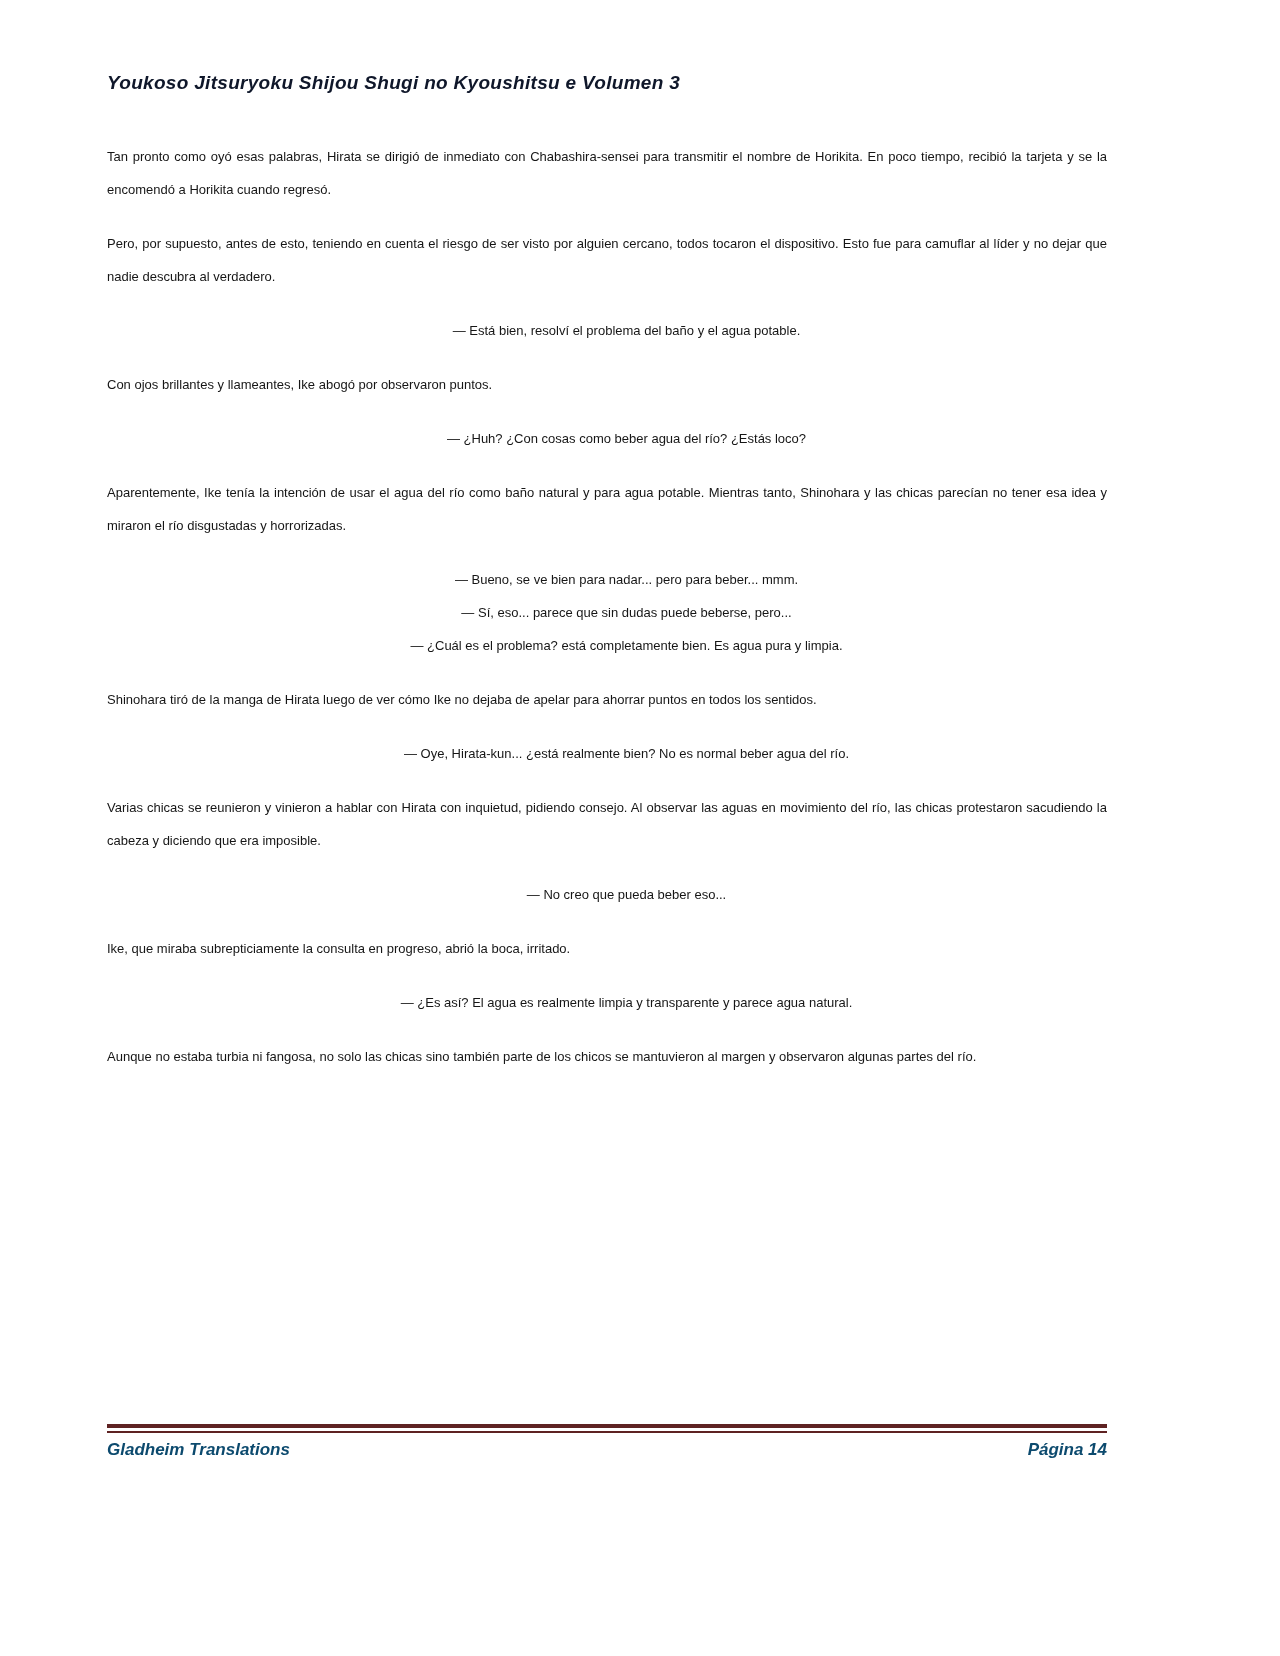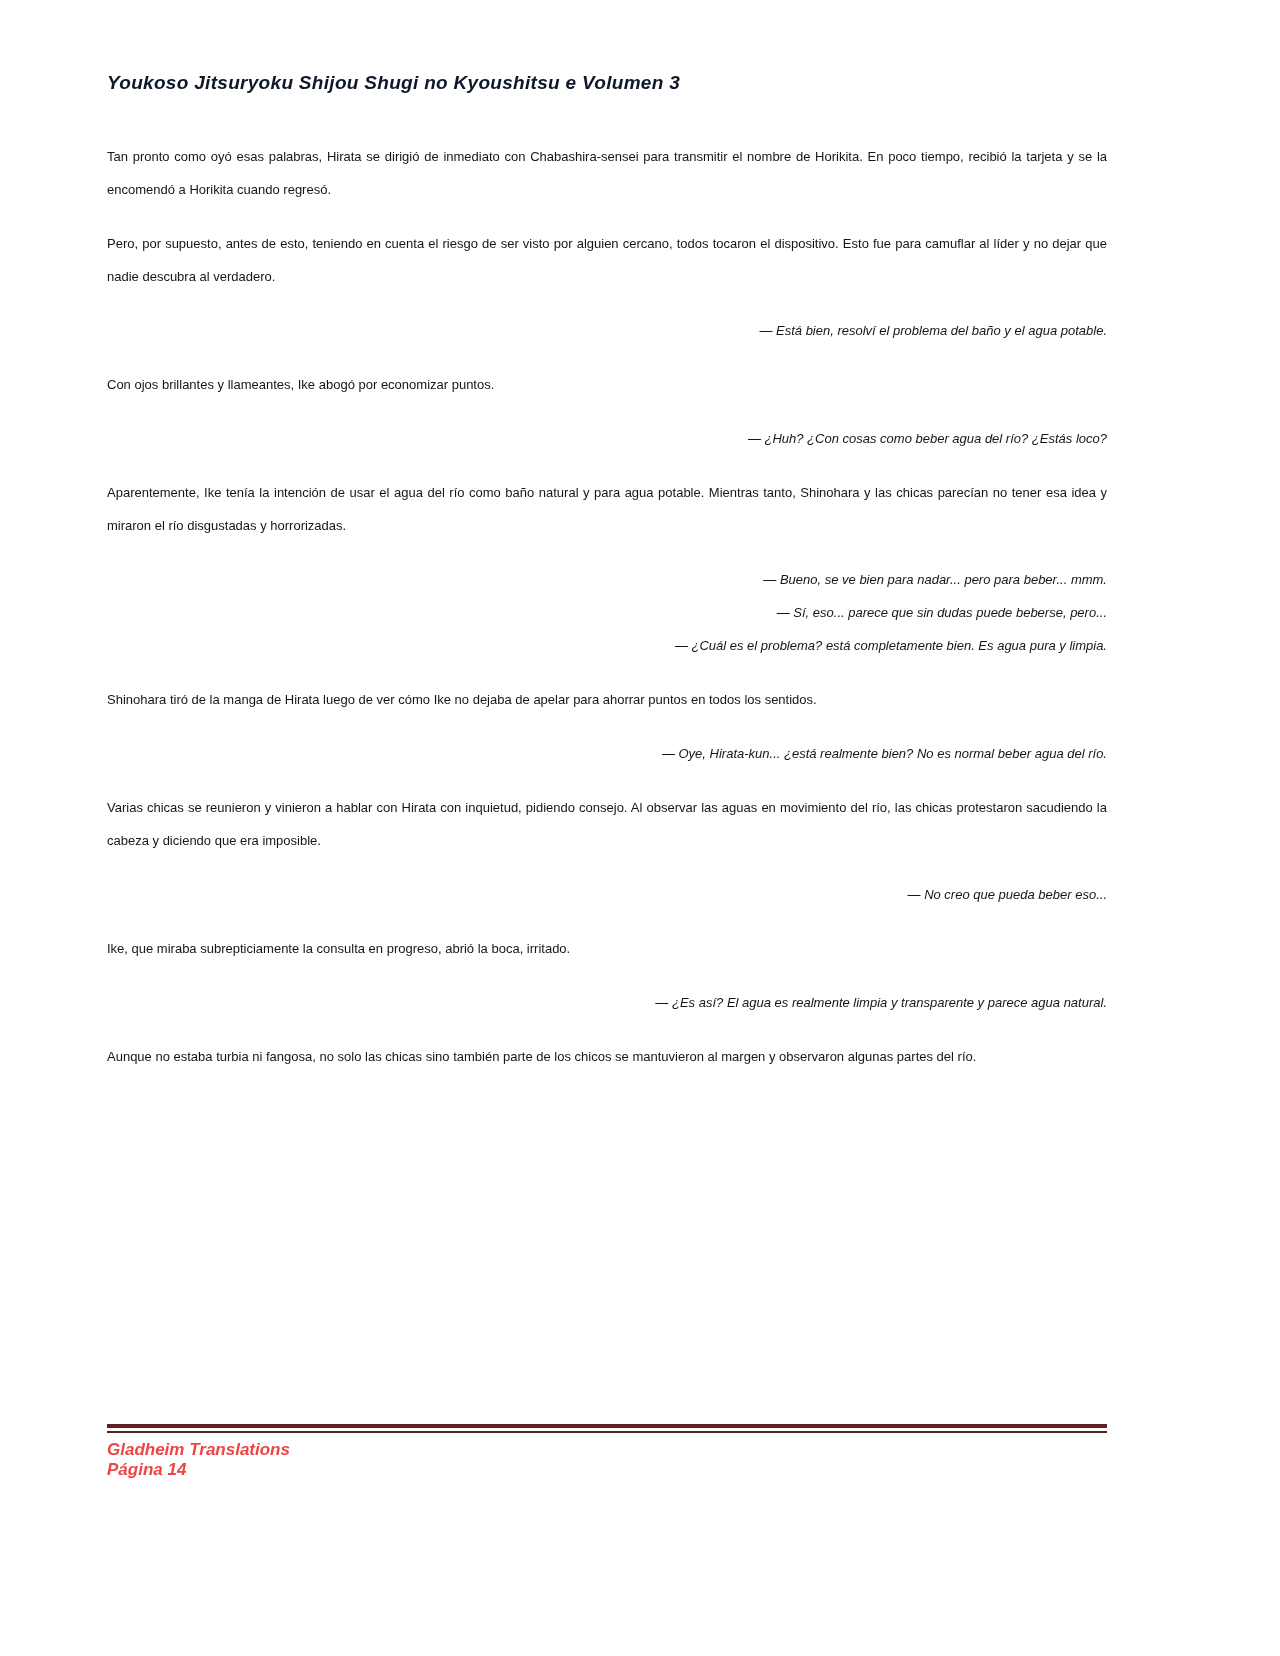--- a/index.html
+++ b/index.html
@@ -34,22 +34,21 @@
     margin-top: 46px;
     font-size: 13px;
     line-height: 33px;
     text-align: justify;
   }
   .body-text p {
     margin: 0 0 21px 0;
   }
   .dialogue {
     margin-left: 39px !important;
-    text-align: right;
-    font-style: italic;
+    text-align: center;
   }
   .dialogue-group {
     margin-bottom: 21px;
   }
   .dialogue-group p {
     margin-bottom: 0;
   }
   .footer {
     position: absolute;
     left: 107px;
@@ -61,39 +60,38 @@
     border-top: 4px solid #5e2222;
     border-bottom: 2px solid #5e2222;
   }
   .footer-row {
     display: flex;
     justify-content: space-between;
     margin-top: 7px;
     font-weight: bold;
     font-style: italic;
     font-size: 17px;
-    color: #ef4444;
-    flex-direction: column;
+    color: #0c4a6e;
   }
 </style>
 </head>
 <body>
 
 <div class="page">
   <div class="content">
 
     <header>
       <div class="header-title">Youkoso Jitsuryoku Shijou Shugi no Kyoushitsu e Volumen 3</div>
     </header>
 
     <main class="body-text">
       <p>Tan pronto como oyó esas palabras, Hirata se dirigió de inmediato con Chabashira-sensei para transmitir el nombre de Horikita. En poco tiempo, recibió la tarjeta y se la encomendó a Horikita cuando regresó.</p>
       <p>Pero, por supuesto, antes de esto, teniendo en cuenta el riesgo de ser visto por alguien cercano, todos tocaron el dispositivo. Esto fue para camuflar al líder y no dejar que nadie descubra al verdadero.</p>
       <p class="dialogue">— Está bien, resolví el problema del baño y el agua potable.</p>
-      <p>Con ojos brillantes y llameantes, Ike abogó por economizar puntos.</p>
+      <p>Con ojos brillantes y llameantes, Ike abogó por observaron puntos.</p>
       <p class="dialogue">— ¿Huh? ¿Con cosas como beber agua del río? ¿Estás loco?</p>
       <p>Aparentemente, Ike tenía la intención de usar el agua del río como baño natural y para agua potable. Mientras tanto, Shinohara y las chicas parecían no tener esa idea y miraron el río disgustadas y horrorizadas.</p>
 
       <div class="dialogue-group">
         <p class="dialogue">— Bueno, se ve bien para nadar... pero para beber... mmm.</p>
         <p class="dialogue">— Sí, eso... parece que sin dudas puede beberse, pero...</p>
         <p class="dialogue">— ¿Cuál es el problema? está completamente bien. Es agua pura y limpia.</p>
       </div>
 
       <p>Shinohara tiró de la manga de Hirata luego de ver cómo Ike no dejaba de apelar para ahorrar puntos en todos los sentidos.</p>

